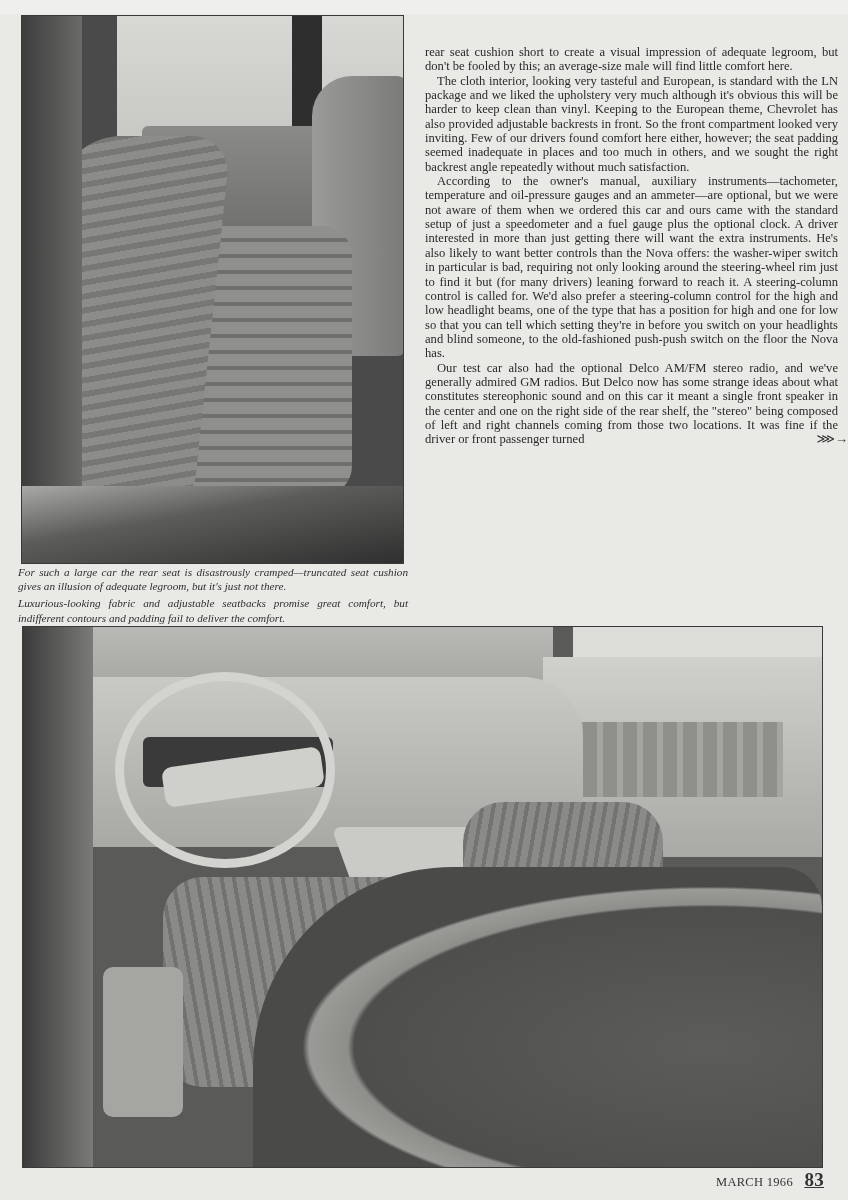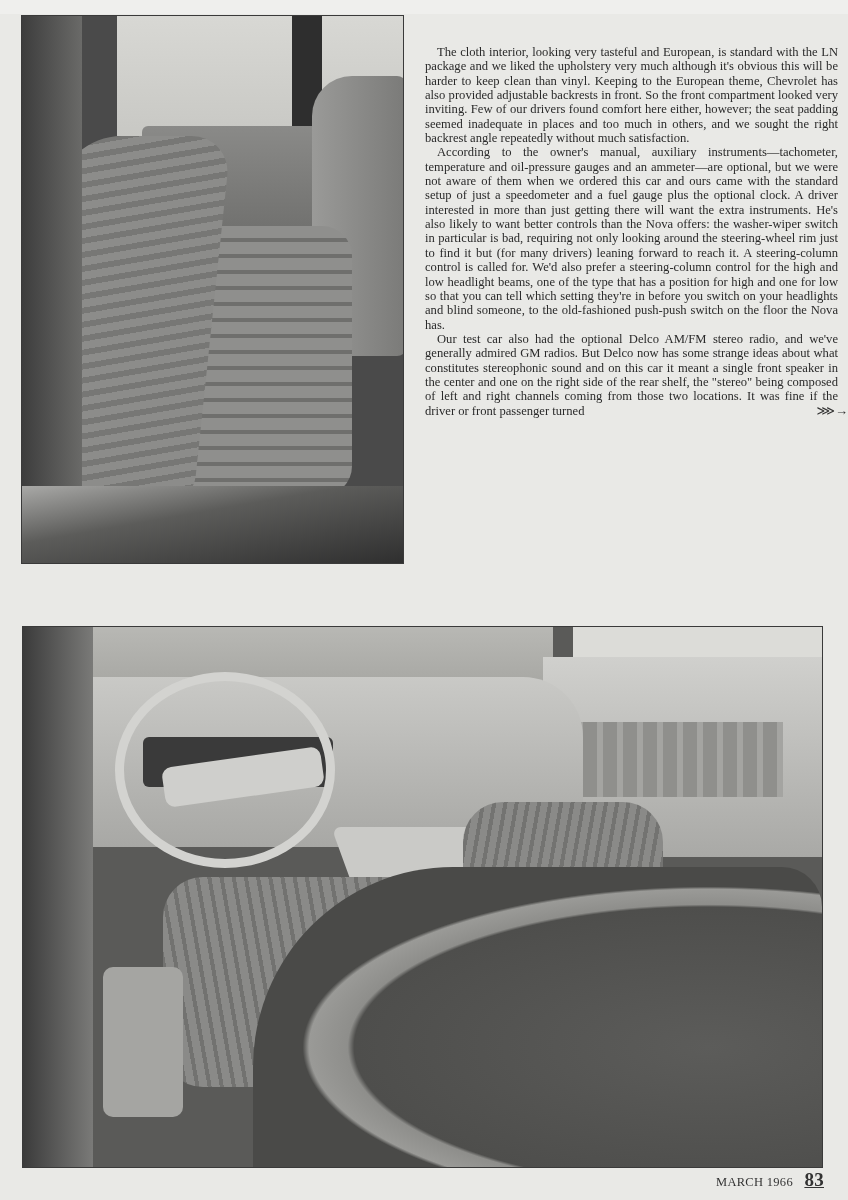--- a/index.html
+++ b/index.html
@@ -155,23 +155,26 @@
   <div class="pillar"></div>
   <div class="door-panel"></div>
   <div class="front-seat"></div>
   <div class="cushion"></div>
   <div class="seatback"></div>
   <div class="left-frame"></div>
   <div class="sill"></div>
 </div>
 
 <div class="caption">
+  <p>For such a large car the rear seat is disastrously cramped—truncated seat cushion gives an illusion of adequate legroom, but it's just not there.</p>
+  <p>Luxurious-looking fabric and adjustable seatbacks promise great comfort, but indifferent contours and padding fail to deliver the comfort.</p>
 </div>
 
 <div class="article-col">
+  <p>rear seat cushion short to create a visual impression of adequate legroom, but don't be fooled by this; an average-size male will find little comfort here.</p>
   <p class="indent">The cloth interior, looking very tasteful and European, is standard with the LN package and we liked the upholstery very much although it's obvious this will be harder to keep clean than vinyl. Keeping to the European theme, Chevrolet has also provided adjustable backrests in front. So the front compartment looked very inviting. Few of our drivers found comfort here either, however; the seat padding seemed inadequate in places and too much in others, and we sought the right backrest angle repeatedly without much satisfaction.</p>
   <p class="indent">According to the owner's manual, auxiliary instruments—tachometer, temperature and oil-pressure gauges and an ammeter—are optional, but we were not aware of them when we ordered this car and ours came with the standard setup of just a speedometer and a fuel gauge plus the optional clock. A driver interested in more than just getting there will want the extra instruments. He's also likely to want better controls than the Nova offers: the washer-wiper switch in particular is bad, requiring not only looking around the steering-wheel rim just to find it but (for many drivers) leaning forward to reach it. A steering-column control is called for. We'd also prefer a steering-column control for the high and low headlight beams, one of the type that has a position for high and one for low so that you can tell which setting they're in before you switch on your headlights and blind someone, to the old-fashioned push-push switch on the floor the Nova has.</p>
   <p class="indent">Our test car also had the optional Delco AM/FM stereo radio, and we've generally admired GM radios. But Delco now has some strange ideas about what constitutes stereophonic sound and on this car it meant a single front speaker in the center and one on the right side of the rear shelf, the "stereo" being composed of left and right channels coming from those two locations. It was fine if the driver or front passenger turned</p>
   <span class="continue-arrow">⋙→</span>
 </div>
 
 <div class="photo-bottom" title="Driver's view of dashboard, steering wheel, center console and cloth front bucket seats">
   <div class="windshield"></div>
   <div class="side-window"></div>
   <div class="door"></div>

